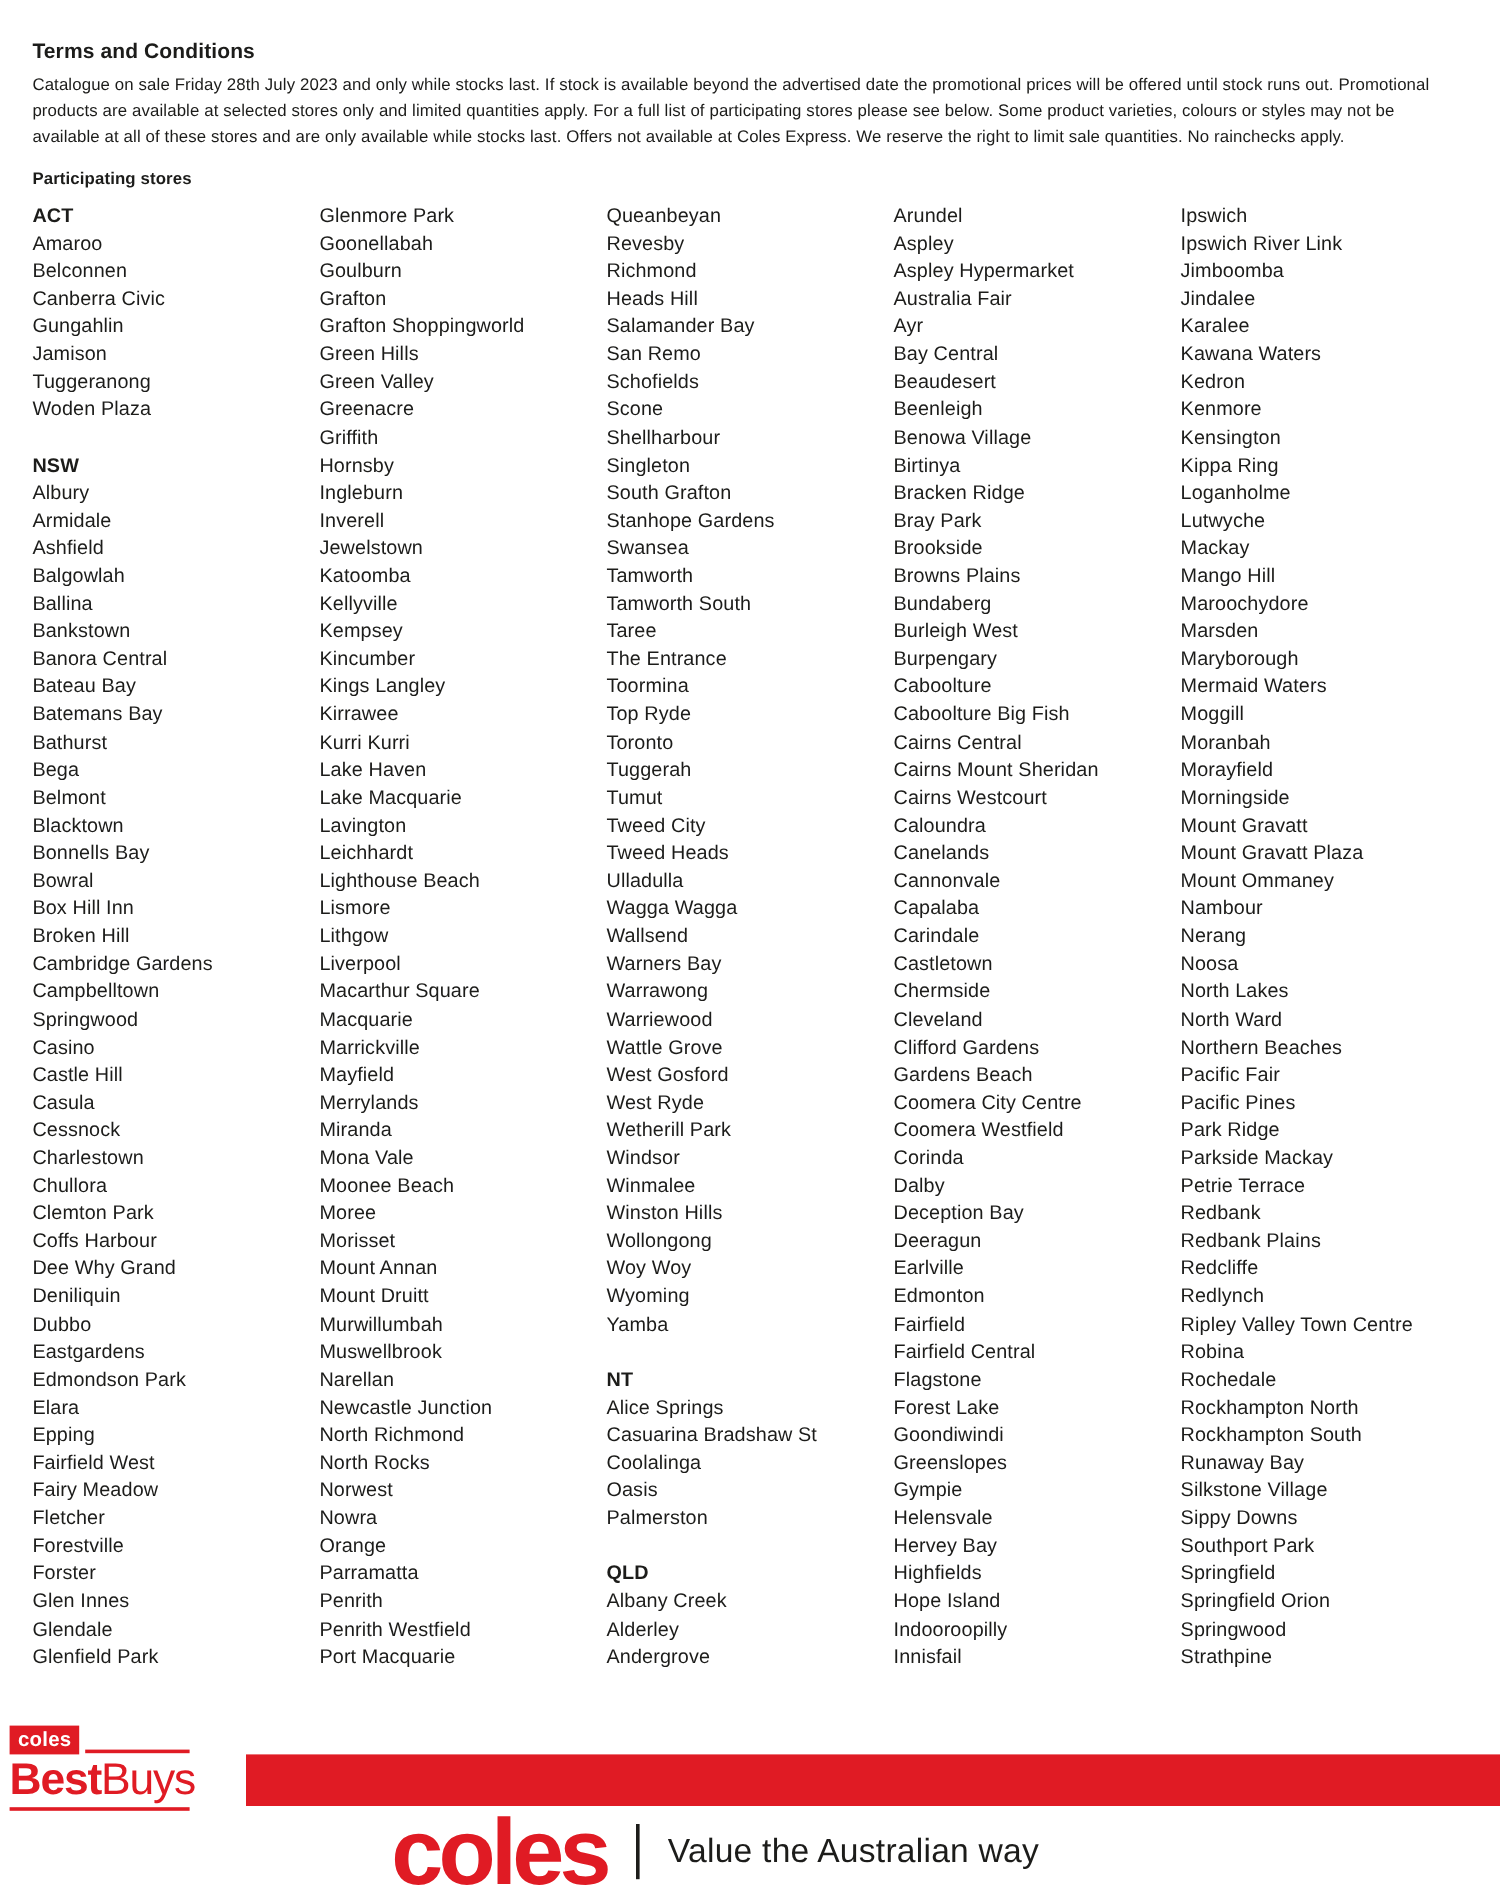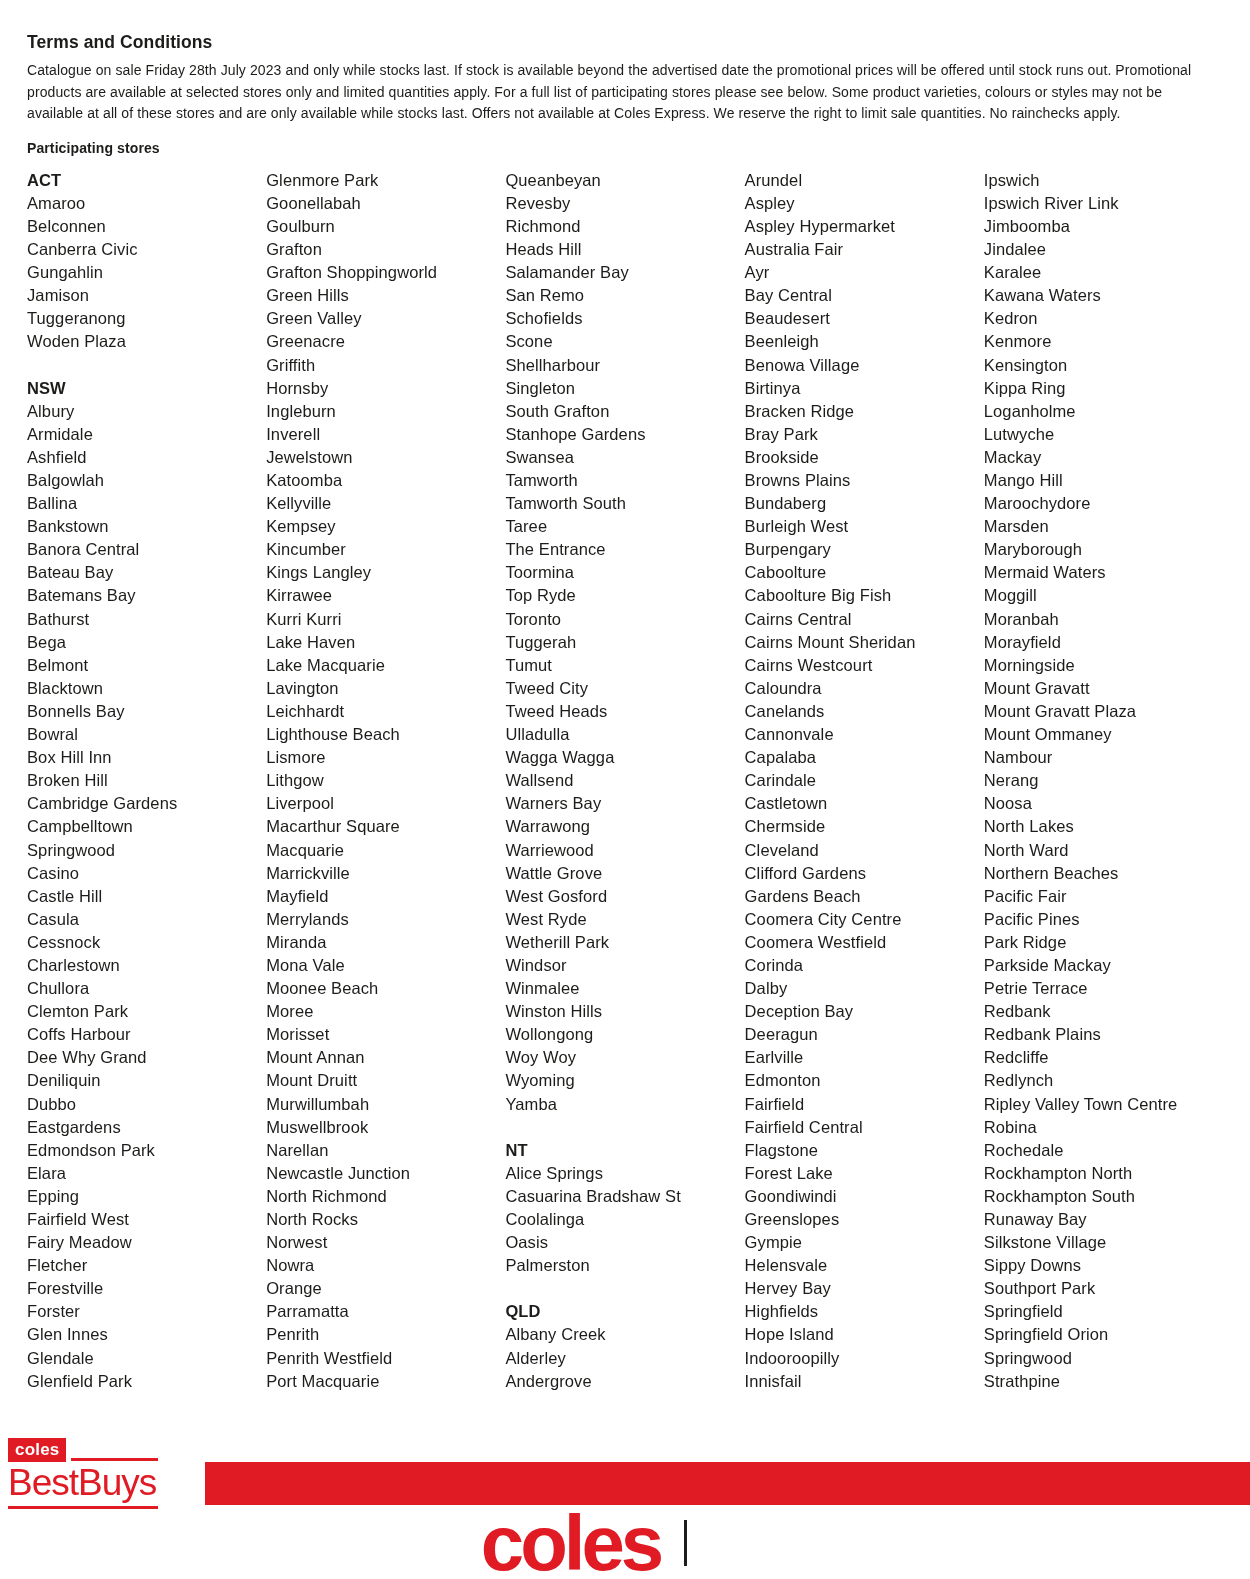--- a/index.html
+++ b/index.html
@@ -28,21 +28,21 @@
   .bb-row1{display:flex;align-items:flex-end;gap:5px;}
   .bb-coles-box{
     background:var(--brand-red);color:#fff;font-weight:700;font-size:17px;
     line-height:1;padding:3px 7px 4px 7px;letter-spacing:.2px;
   }
   .bb-topline{flex:1;height:3px;background:var(--brand-red);margin-bottom:1px;}
   .bb-text{
     color:var(--brand-red);font-size:37px;line-height:1.05;letter-spacing:-1px;margin-top:2px;
     white-space:nowrap;
   }
-  .bb-text .bb-best{font-weight:400;}
+  .bb-text .bb-best{font-weight:700;}
   .bb-text .bb-buys{font-weight:400;}
   .bb-underline{height:3px;background:var(--brand-red);margin-top:3px;}
   .red-bar{position:absolute;left:205px;right:0;top:1462px;height:43px;background:var(--brand-red);}
   .brand-row{
     position:absolute;left:0;top:1508px;width:100%;height:70px;
     display:flex;justify-content:center;align-items:center;
   }
   .coles-logo{
     color:var(--brand-red);font-size:78px;font-weight:700;line-height:.85;
     letter-spacing:-4px;transform:translateX(-58px);
@@ -343,13 +343,14 @@
   </div>
   <div class="bb-text"><span class="bb-best">Best</span><span class="bb-buys">Buys</span></div>
   <div class="bb-underline"></div>
 </div>
 
 <div class="red-bar"></div>
 
 <div class="brand-row">
   <div class="coles-logo">coles</div>
   <div class="brand-divider"></div>
+  <div class="brand-tagline">Value the Australian way</div>
 </div>
 
 </body></html>

